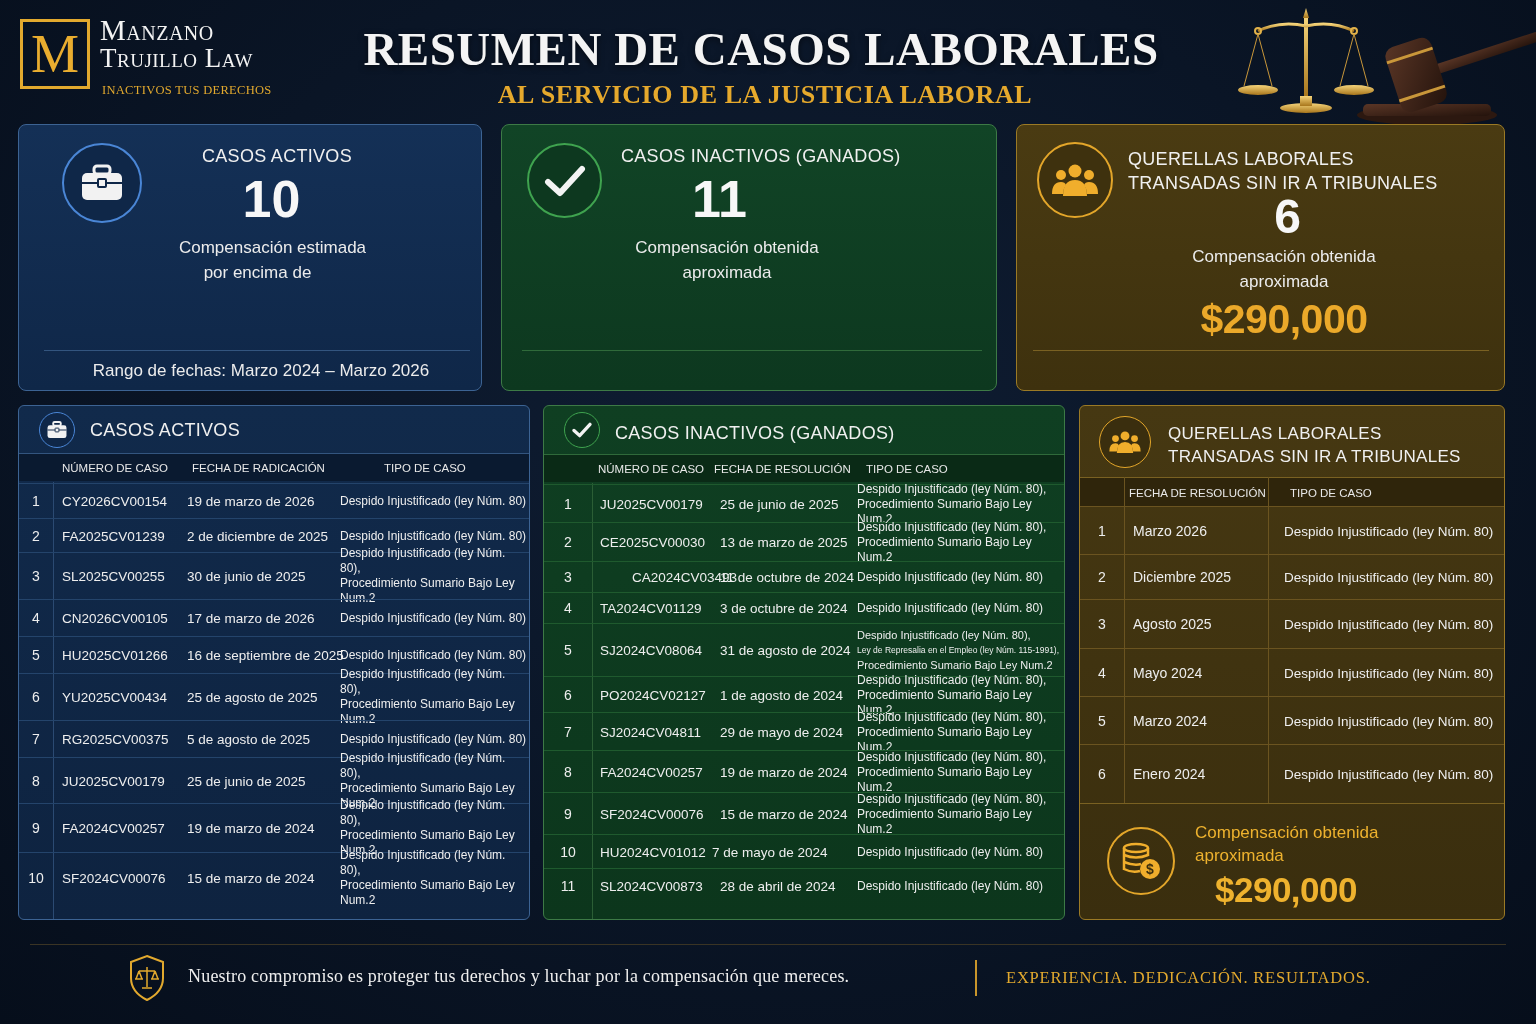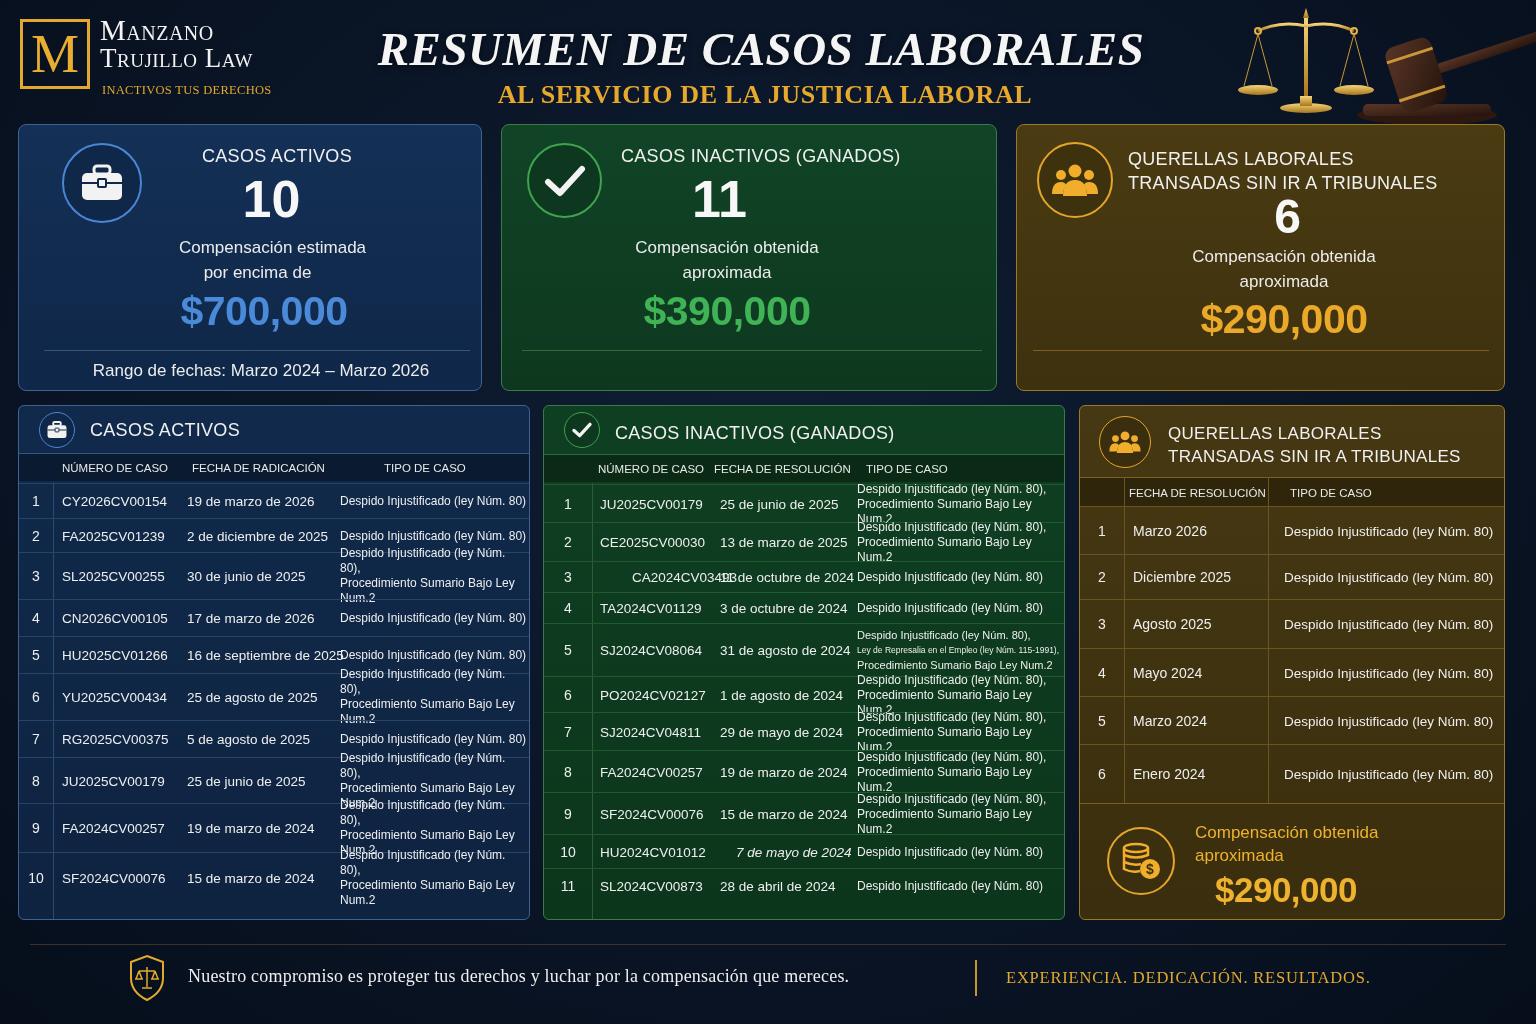--- a/index.html
+++ b/index.html
@@ -30,21 +30,20 @@
   .logo-tag {
     left: 102px; top: 83px;
     font-family: "Liberation Serif", "DejaVu Serif", serif;
     font-size: 12.5px; color: #e2a92e; letter-spacing: 0.3px;
   }
   .main-title {
     left: 360px; top: 22px; width: 802px; text-align: center;
     font-family: "Liberation Serif", "DejaVu Serif", serif;
     font-weight: bold; font-size: 47px; color: #f4f4f4; letter-spacing: 0.5px;
     text-shadow: 0 2px 6px rgba(0,0,0,0.6);
-    font-style: italic;
   }
   .sub-title {
     left: 360px; top: 80px; width: 810px; text-align: center;
     font-family: "Liberation Serif", "DejaVu Serif", serif;
     font-weight: bold; font-size: 26px; color: #e6a92c; letter-spacing: 0.6px;
   }
   .scales { left: 1236px; top: 4px; width: 140px; height: 110px; }
   .gavel { left: 1355px; top: 20px; width: 181px; height: 105px; }
 
   
@@ -162,38 +161,36 @@
         <rect x="2" y="18" width="40" height="2" fill="#0f2748"></rect>
         <rect x="18" y="15" width="8" height="8" rx="1" fill="#f2f2f2" stroke="#0f2748" stroke-width="2"></rect>
       </svg>
   </div>
   <div class="card-title" style="left:183px;top:21px;">CASOS ACTIVOS</div>
   <div class="card-count" style="left:200px;top:44px;width:105px;">10</div>
   <div class="card-desc" style="left:140px;top:110px;width:227px;">
     <div>Compensación estimada</div>
     <div style="padding-right:30px;">por encima de</div>
   </div>
-  <div class="card-amount" style="left:140px;top:163px;width:210px;color:#4b8ad8;">$700,000</div>
   <div class="card-sep" style="left:25px;top:225px;width:426px;background:#33557f;"></div>
   <div class="card-range" style="left:0;top:236px;width:508px;padding-right:24px;">Rango de fechas: Marzo 2024 – Marzo 2026</div>
 </div>
 
 <div class="abs card green">
   <div class="icon-circle" style="left:25px;top:18px;width:75px;height:75px;border:2px solid #3fa34f;background:#0d381f;">
     <svg width="42" height="34" viewBox="0 0 42 34">
         <path d="M4 18 L16 29 L38 5" stroke="#f3f3f3" stroke-width="6" fill="none" stroke-linecap="round" stroke-linejoin="round"></path>
       </svg>
   </div>
   <div class="card-title" style="left:119px;top:21px;">CASOS INACTIVOS (GANADOS)</div>
   <div class="card-count" style="left:165px;top:44px;width:105px;">11</div>
   <div class="card-desc" style="left:110px;top:110px;width:230px;">
     <div>Compensación obtenida</div>
     <div>aproximada</div>
   </div>
-  <div class="card-amount" style="left:120px;top:163px;width:210px;color:#3fb356;">$390,000</div>
   <div class="card-sep" style="left:20px;top:225px;width:460px;background:#2f6a3a;"></div>
 </div>
 
 <div class="abs card gold">
   <div class="icon-circle" style="left:20px;top:17px;width:76px;height:76px;border:2px solid #e3a62a;background:#3e310e;">
     <svg width="50" height="34" viewBox="0 0 50 34">
         <circle cx="25" cy="8" r="6.5" fill="#f0ae2c"></circle>
         <circle cx="11" cy="12" r="5" fill="#f0ae2c"></circle>
         <circle cx="39" cy="12" r="5" fill="#f0ae2c"></circle>
         <path d="M13 33 Q13 17 25 17 Q37 17 37 33 Z" fill="#f0ae2c"></path>
@@ -411,21 +408,21 @@
         <span class="c case" style="left:56px;">SF2024CV00076</span>
         <span class="c date" style="left:176px;">15 de marzo de 2024</span>
         <span class="c type" style="left:313px;">
           <div>Despido Injustificado (ley Núm. 80),</div>
           <div>Procedimiento Sumario Bajo Ley Num.2</div>
         </span>
       </div>
       <div class="row" style="top: 428px; height: 34px; border-top-color: rgb(31, 90, 46);">
         <span class="c num" style="left:0;width:48px;">10</span>
         <span class="c case" style="left:56px;">HU2024CV01012</span>
-        <span class="c date" style="left:192px;font-style:italic;">7 de mayo de 2024</span>
+        <span class="c date" style="left:168px;">7 de mayo de 2024</span>
         <span class="c type" style="left:313px;">
           <div>Despido Injustificado (ley Núm. 80)</div>
         </span>
       </div>
       <div class="row" style="top: 462px; height: 34px; border-top-color: rgb(31, 90, 46);">
         <span class="c num" style="left:0;width:48px;">11</span>
         <span class="c case" style="left:56px;">SL2024CV00873</span>
         <span class="c date" style="left:176px;">28 de abril de 2024</span>
         <span class="c type" style="left:313px;">
           <div>Despido Injustificado (ley Núm. 80)</div>

